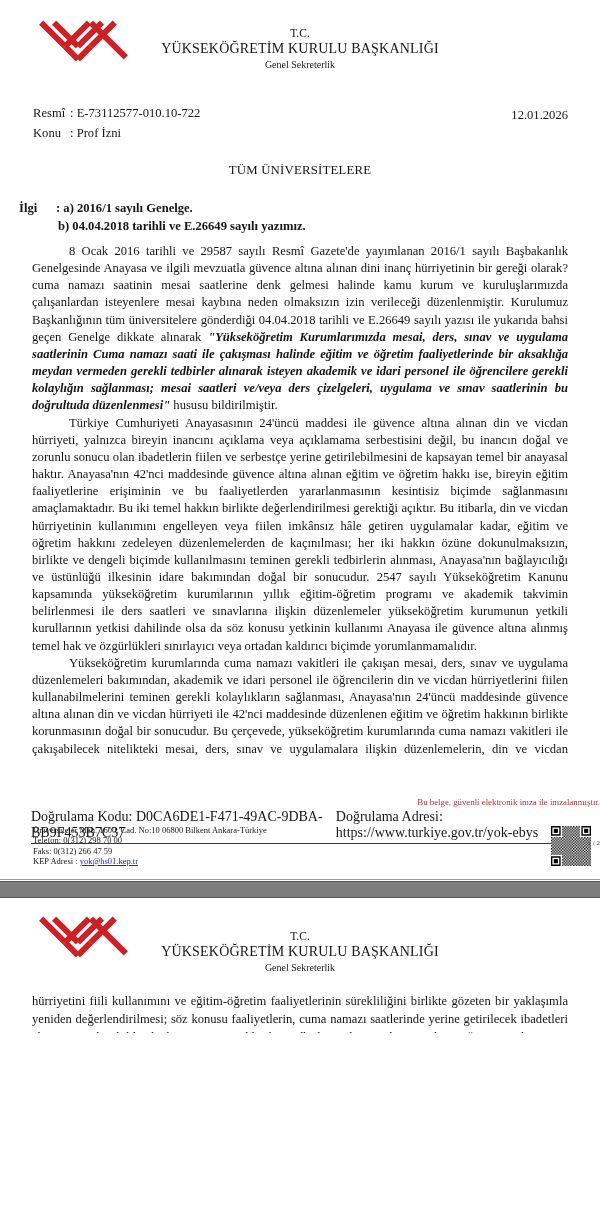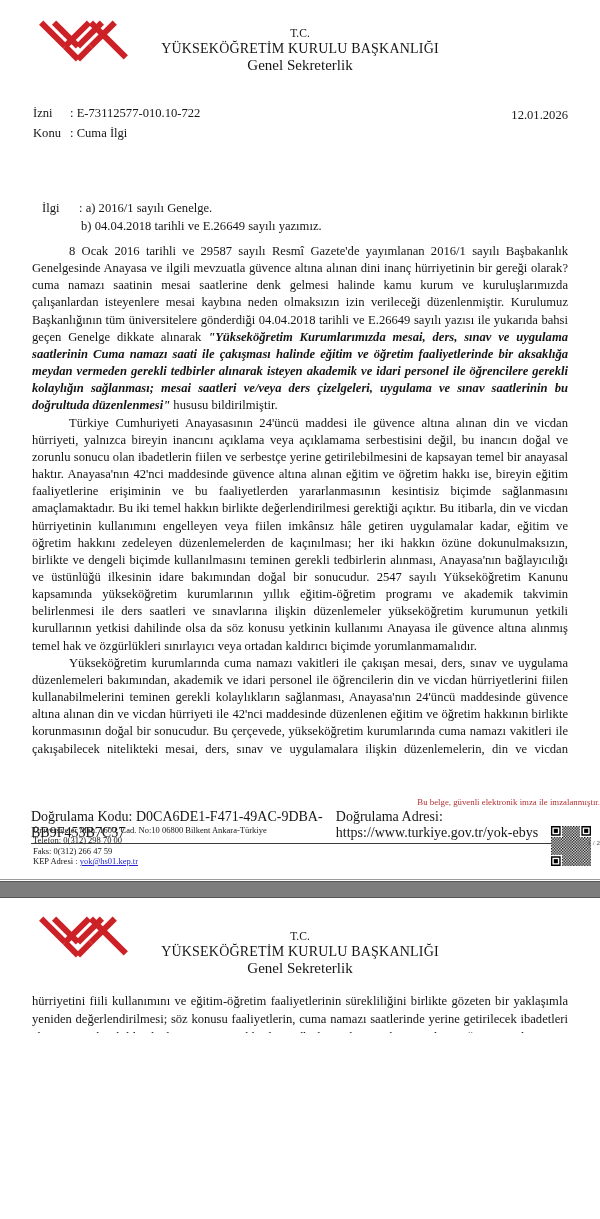--- a/index.html
+++ b/index.html
@@ -3,36 +3,36 @@
 <meta charset="utf-8">
 <style>
   html,body { margin:0; padding:0; background:#fff; }
   .doc {
     position:relative; width:600px; height:1033px; background:#ffffff;
     font-family:"Liberation Serif", serif; color:#151515; overflow:hidden;
   }
   .hdr { position:absolute; left:0; right:0; text-align:center; }
   .hdr .tc   { font-size:11.5px; line-height:15px; }
   .hdr .org  { font-size:14px;   line-height:16px; letter-spacing:0.2px; }
-  .hdr .dept { font-size:15px; line-height:16px; }
+  .hdr .dept { font-size:10px; line-height:16px; }
   .logo { position:absolute; width:93px; height:46px; }
   .logo-1 { left:37px; top:17px; }
   .logo-2 { left:37px; top:913px; }
   .hdr-1 { top:26px; }
   .hdr-2 { top:929px; }
 
   .meta { position:absolute; left:33px; top:106px; font-size:12.6px; }
   .meta .row { height:20px; }
   .lbl { display:inline-block; width:37px; }
   .date { position:absolute; right:32px; top:108px; font-size:12.6px;margin-left:36px; }
 
   .addressee { position:absolute; left:0; right:0; top:163px; text-align:center;
                font-size:12.8px; letter-spacing:0.2px; }
 
-  .ilgi { position:absolute; left:42px; top:200px; font-size:12.6px; line-height:17.5px; }
+  .ilgi { position:absolute; left:19px; top:200px; font-size:12.6px; line-height:17.5px;font-weight:bold; }
   .ilgi .rowb { padding-left:39px; }
 
   .bodytext { position:absolute; left:32px; width:536px; font-size:12.6px;
               line-height:17.15px; text-align:justify; }
   .body-1 { top:243px; }
   .body-2 { top:993px; line-height:17.8px; }
   .bodytext p { margin:0; text-indent:37px; }
   .bodytext p.cont { text-indent:0; }
   .bodytext p.jall { text-align-last:justify; }
   .bq { font-style:italic; font-weight:bold; }
@@ -78,28 +78,29 @@
   </span>
 
   <div class="hdr hdr-1">
     <div class="tc">T.C.</div>
     <div class="org">YÜKSEKÖĞRETİM KURULU BAŞKANLIĞI</div>
     <div class="dept">Genel Sekreterlik</div>
   </div>
 
   <div class="meta">
     <div class="row">
-      <span class="lbl">İzni</span><span>: E-73112577-010.10-722</span>
+      <span class="lbl">Resmî</span><span>: E-73112577-010.10-722</span>
     </div>
     <div class="row">
-      <span class="lbl">Konu</span><span>: Cuma İlgi</span>
+      <span class="lbl">Konu</span><span>: Prof İzni</span>
     </div>
   </div>
   <div class="date">12.01.2026</div>
 
+  <div class="addressee">TÜM ÜNİVERSİTELERE</div>
 
   <div class="ilgi">
     <div>
       <span class="lbl">İlgi</span><span>: a) 2016/1 sayılı Genelge.</span>
     </div>
     <div class="rowb">
       <span>b) 04.04.2018 tarihli ve E.26649 sayılı yazımız.</span>
     </div>
   </div>
 

